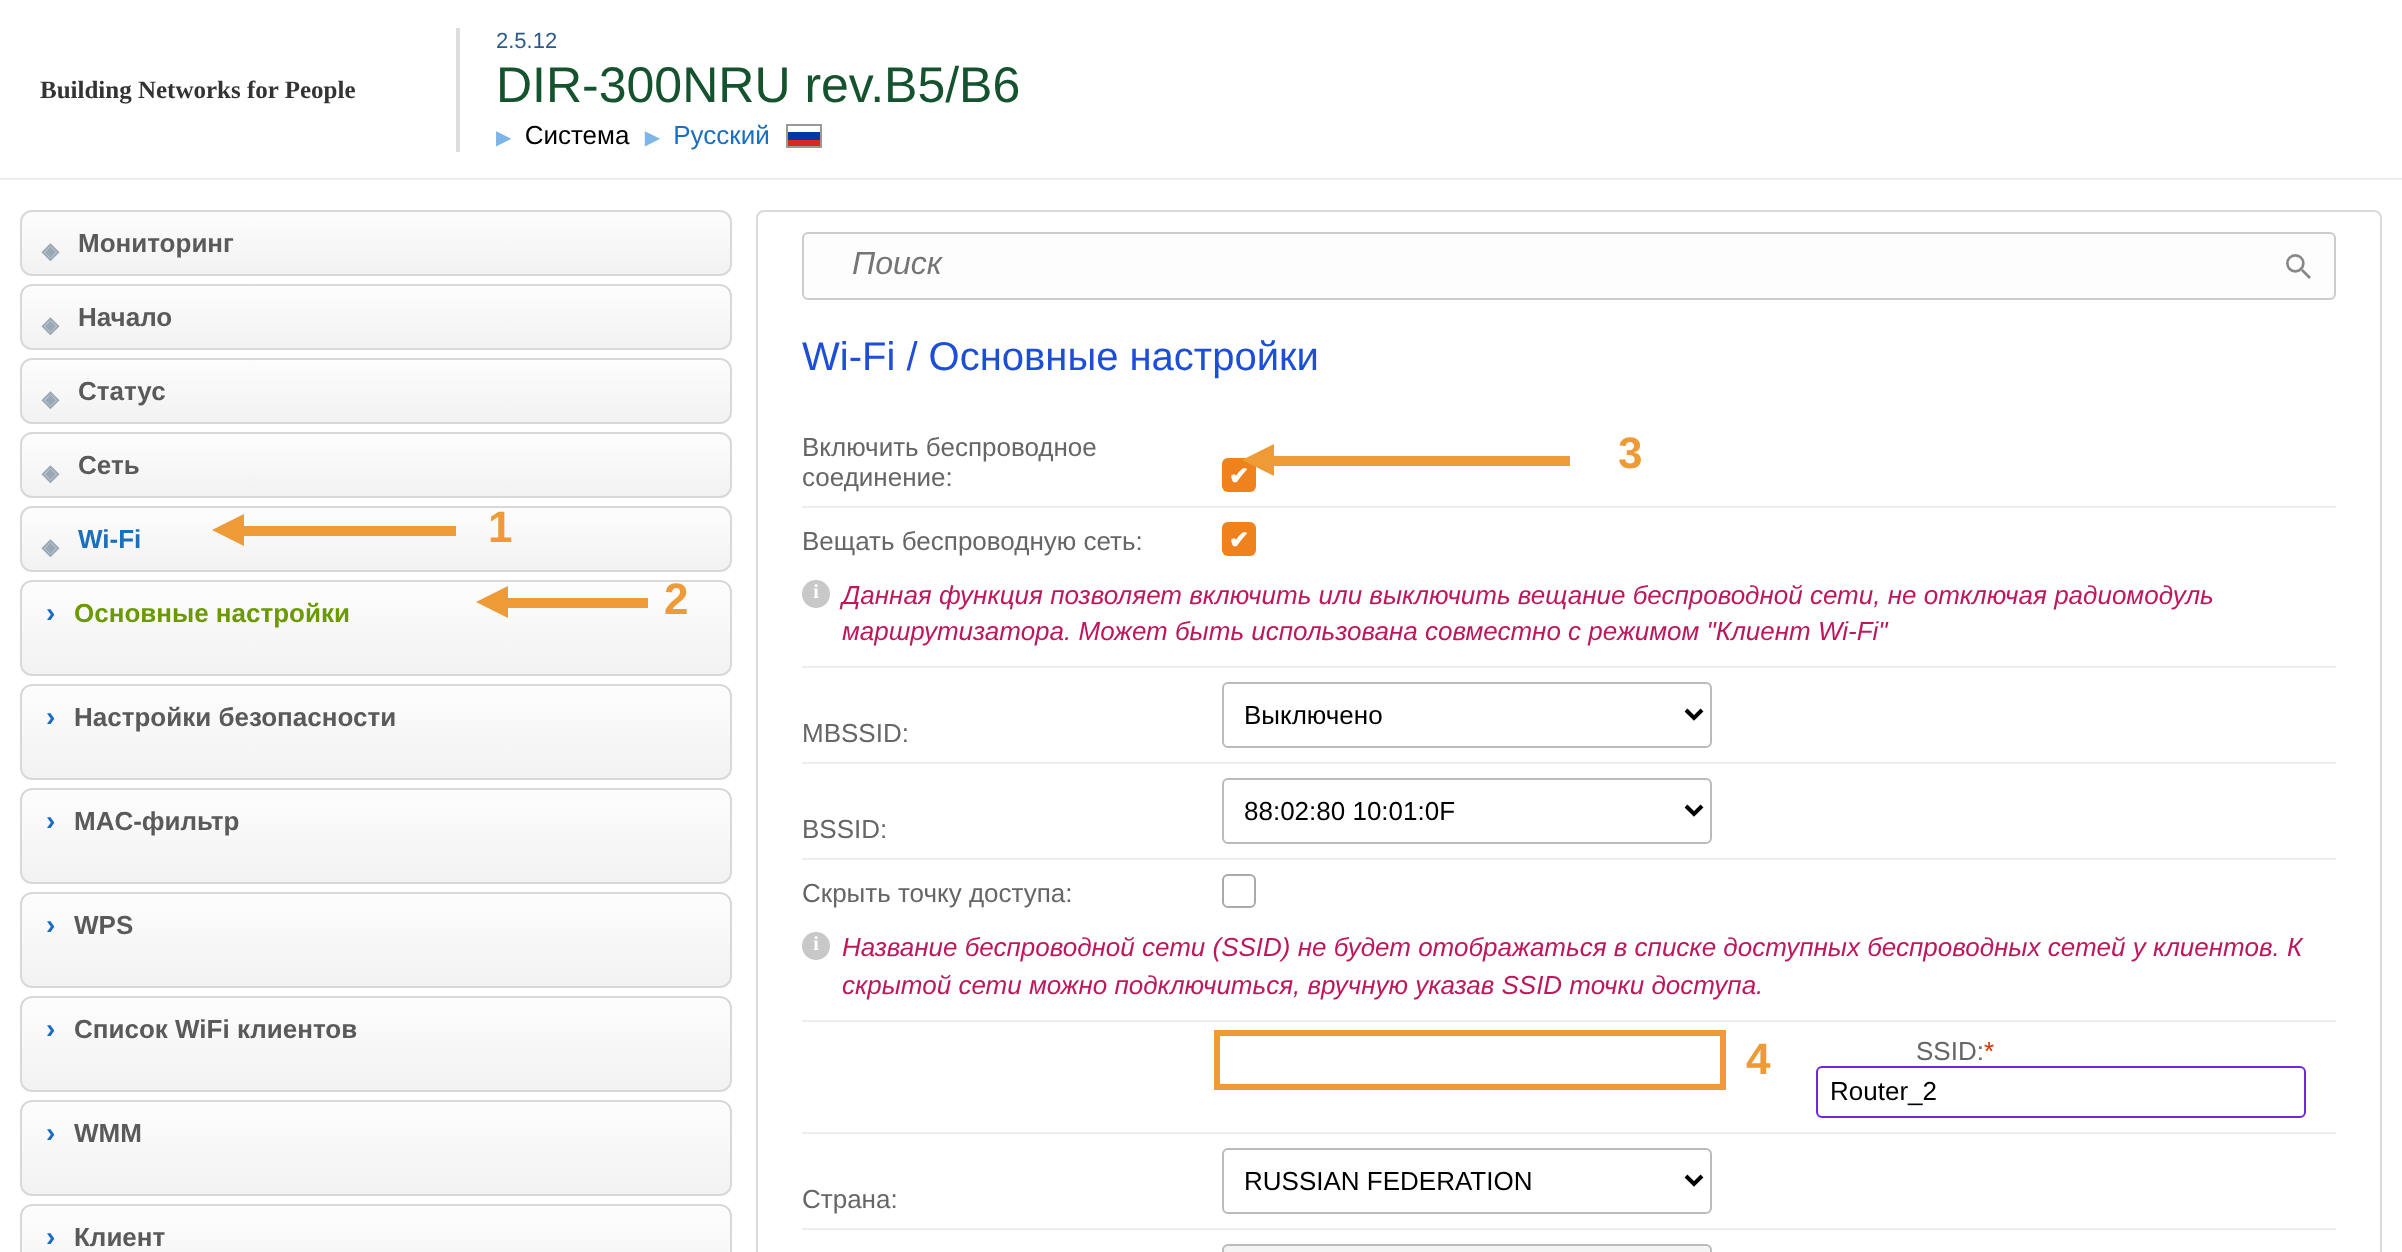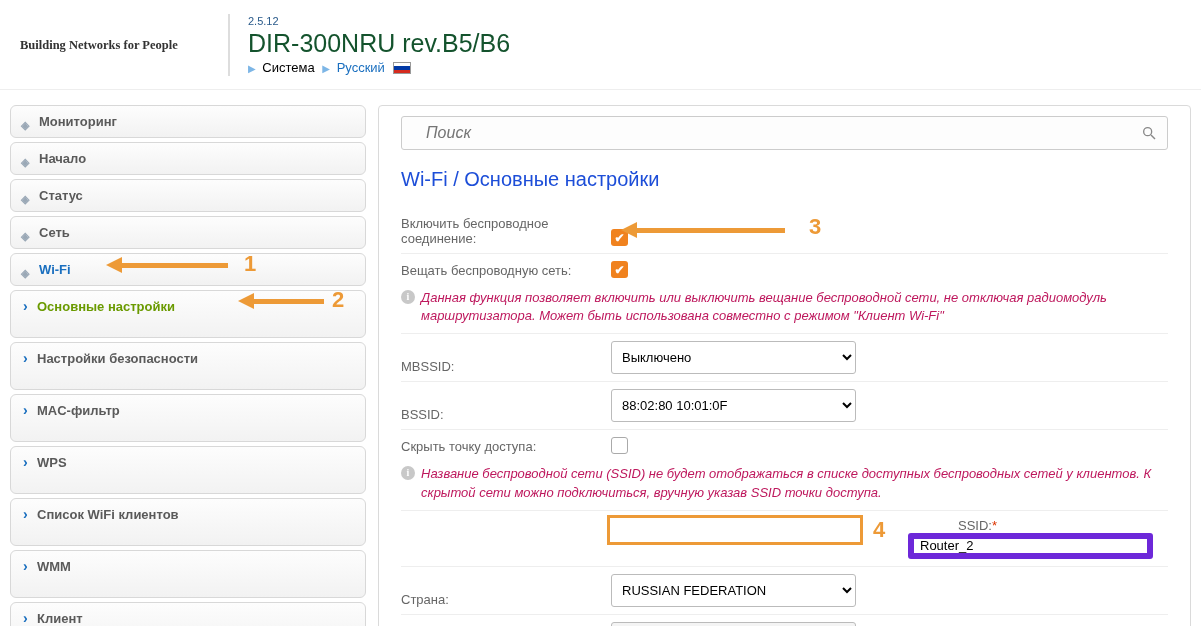--- a/index.html
+++ b/index.html
@@ -37,21 +37,21 @@
   .search-ico svg{width:16px;height:16px;fill:none;stroke:#888;stroke-width:2;}
   h2.page-title{color:#1d4ed8;font-size:20px;font-weight:400;margin:8px 0 18px 0;}
   .form-row{display:flex;align-items:flex-end;padding:7px 0;border-bottom:1px solid #eee;}
   .form-row.no-bd{border-bottom:none;}
   .label{width:210px;color:#666;font-size:13px;}
   .label .req{color:#d30;}
   .ctrl{width:260px;}
   .cb{width:17px;height:17px;border-radius:3px;background:#f0821e;display:inline-flex;align-items:center;justify-content:center;color:#fff;font-size:12px;font-weight:700;}
   .cb.off{background:#fff;border:1px solid #aaa;color:transparent;}
   .sel{width:245px;height:33px;border:1px solid #bbb;border-radius:3px;background:#fff;padding:3px 6px;font-size:13px;}
-  .inp{width:245px;height:26px;border:6px solid #6d28d9;border-radius:3px;background:#fff;padding:3px 6px;font-size:13px;}
+  .inp{width:245px;height:26px;border:1px solid #6d28d9;border-radius:3px;background:#fff;padding:3px 6px;font-size:13px;}
   .help{color:#be185d;font-style:italic;font-size:13px;margin-top:4px;padding-left:20px;position:relative;line-height:1.4;}
   .help::before{content:"i";position:absolute;left:0;top:1px;width:14px;height:14px;border-radius:50%;background:#c8c8c8;color:#fff;font-style:normal;font-weight:700;font-size:10px;text-align:center;line-height:14px;font-family:Georgia,serif;}
   .blur{color:transparent;text-shadow:0 0 6px #777;letter-spacing:1px;}
   
   .annot{position:absolute;pointer-events:none;}
   .arrow-line{position:absolute;height:5px;background:#ed9a37;top:-2px;}
   .arrow-head{position:absolute;width:0;height:0;border-top:8px solid transparent;border-bottom:8px solid transparent;}
   .arrow-head.left{border-right:16px solid #ed9a37;top:-8px;}
   .num{position:absolute;font-size:22px;font-weight:700;color:#ed9a37;}
   .ssid-hl{border:3px solid #ed9a37;position:absolute;width:256px;height:30px;pointer-events:none;}

